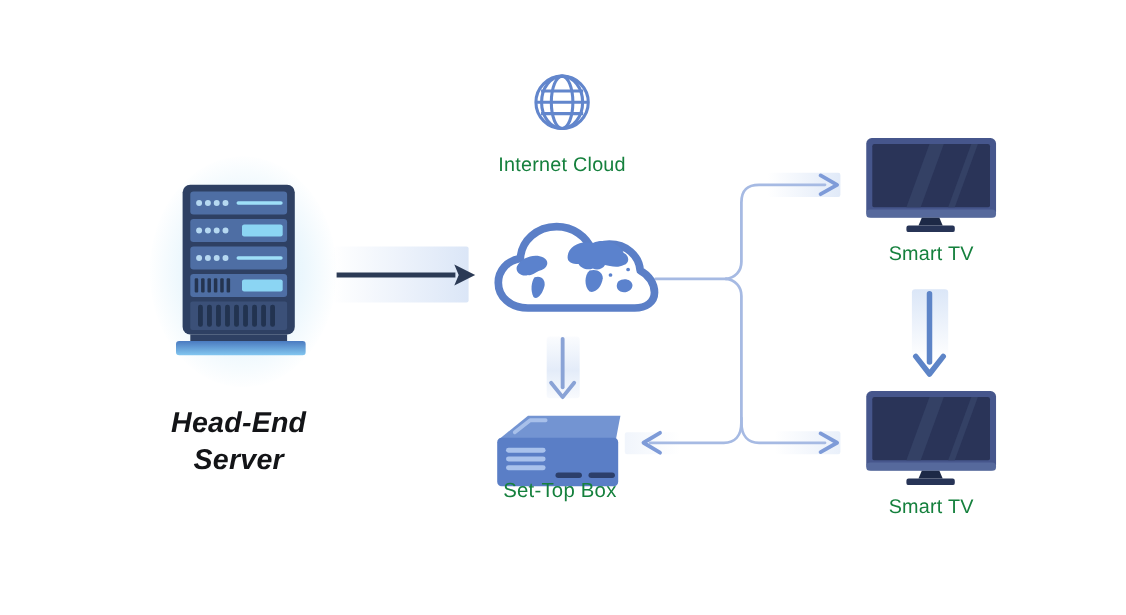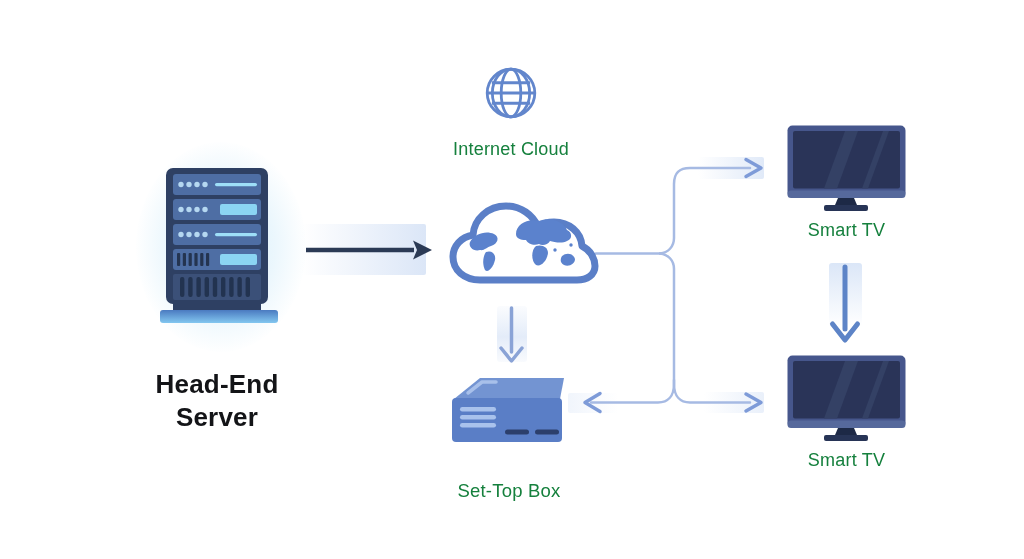--- a/index.html
+++ b/index.html
@@ -133,21 +133,21 @@
       <rect x="44.6" y="113" width="4.4" height="20" rx="2" fill="#223350"></rect>
       <rect x="52.8" y="113" width="4.4" height="20" rx="2" fill="#223350"></rect>
       <rect x="61" y="113" width="4.4" height="20" rx="2" fill="#223350"></rect>
       <rect x="69.2" y="113" width="4.4" height="20" rx="2" fill="#223350"></rect>
       <rect x="77.4" y="113" width="4.4" height="20" rx="2" fill="#223350"></rect>
       <rect x="85.6" y="113" width="4.4" height="20" rx="2" fill="#223350"></rect>
 
       <rect x="13" y="140" width="88" height="7" fill="#2e4063"></rect>
       <rect x="0" y="146" width="118" height="13" rx="3" fill="url(#baseG)"></rect>
     </svg>
-    <div class="title-label" style="left:132px;top:368px;width:170px;">Head-End Server</div>
+    <div class="title-label" style="left:132px;top:368px;width:170px;font-style:italic;">Head-End Server</div>
   </div>
 
   <div class="abs" style="left:0;top:0;">
     <svg class="abs" style="left:483px;top:65px;" width="56" height="56" viewBox="0 0 60 60">
       <g stroke="#6286cc" stroke-width="3" fill="none">
         <circle cx="30" cy="30" r="25.5"></circle>
         <ellipse cx="30" cy="30" rx="10.5" ry="25.5"></ellipse>
         <ellipse cx="30" cy="30" rx="20" ry="25.5"></ellipse>
         <line x1="9.5" y1="19" x2="50.5" y2="19"></line>
         <line x1="4.5" y1="30" x2="55.5" y2="30"></line>
@@ -176,21 +176,21 @@
     <svg class="abs" style="left:450px;top:372px;" width="118" height="74" viewBox="0 0 118 74">
       <polygon points="4,27 30,6 114,6 110,27" fill="#7394d2"></polygon>
       <path d="M18,21 L32,10 L46,10" stroke="#a8c0ea" stroke-width="3.5" fill="none" stroke-linecap="round" stroke-linejoin="round"></path>
       <rect x="2" y="26" width="110" height="44" rx="4" fill="#5a7ec6"></rect>
       <rect x="10" y="35" width="36" height="4.5" rx="2.25" fill="#a9c2ec"></rect>
       <rect x="10" y="43" width="36" height="4.5" rx="2.25" fill="#a9c2ec"></rect>
       <rect x="10" y="51" width="36" height="4.5" rx="2.25" fill="#a9c2ec"></rect>
       <rect x="55" y="57.5" width="24" height="5" rx="2.5" fill="#2c3f6b"></rect>
       <rect x="85" y="57.5" width="24" height="5" rx="2.5" fill="#2c3f6b"></rect>
     </svg>
-    <div class="node-label" style="left:429px;top:480px;width:160px;font-size:18.5px;">Set-Top Box</div>
+    <div class="node-label" style="left:429px;top:435px;width:160px;font-size:18.5px;">Set-Top Box</div>
   </div>
 
   <div class="abs" style="left:0;top:0;">
     <svg class="abs" style="left:786px;top:124px;" width="121" height="89" viewBox="0 0 121 89">
       <rect x="1.5" y="1.5" width="118" height="72" rx="5" fill="#46568c"></rect>
       <rect x="1.5" y="66.5" width="118" height="7.5" rx="3.5" fill="#56699c"></rect>
       <rect x="7" y="7" width="107" height="57.5" rx="2" fill="#2a3458"></rect>
       <g fill="#344165">
         <polygon points="38,64.5 59,7 72,7 51,64.5"></polygon>
         <polygon points="76,64.5 97,7 103,7 82,64.5"></polygon>

